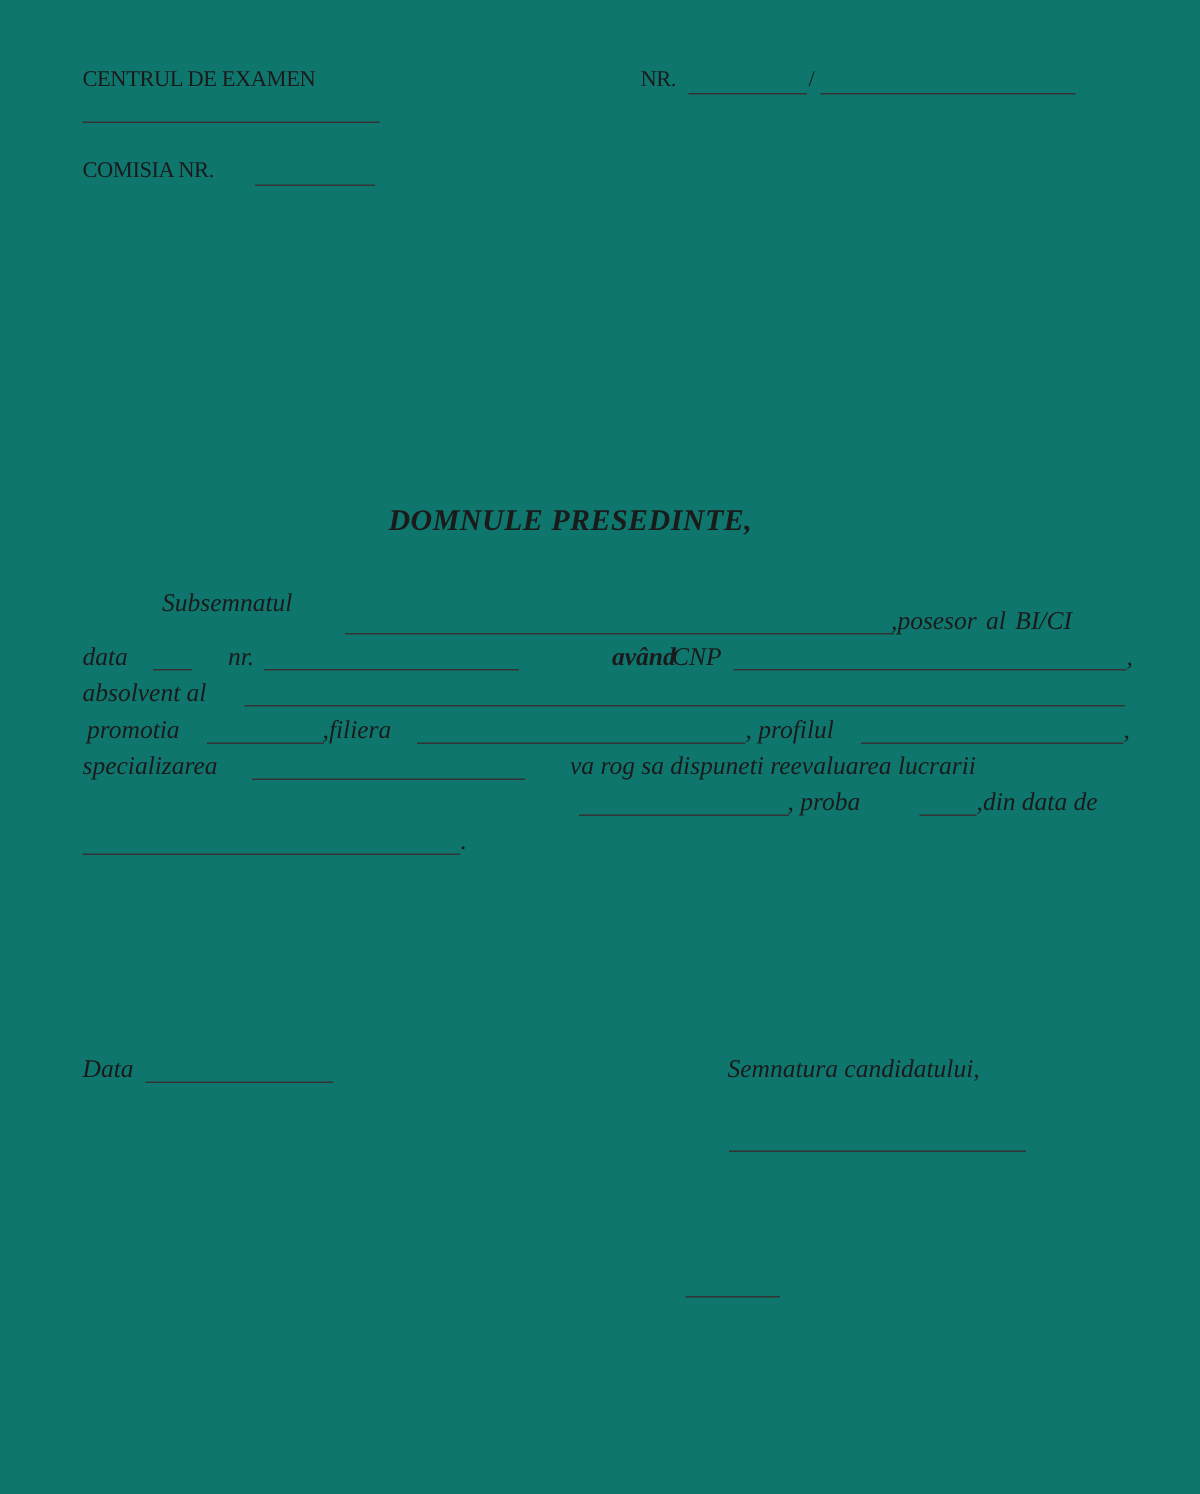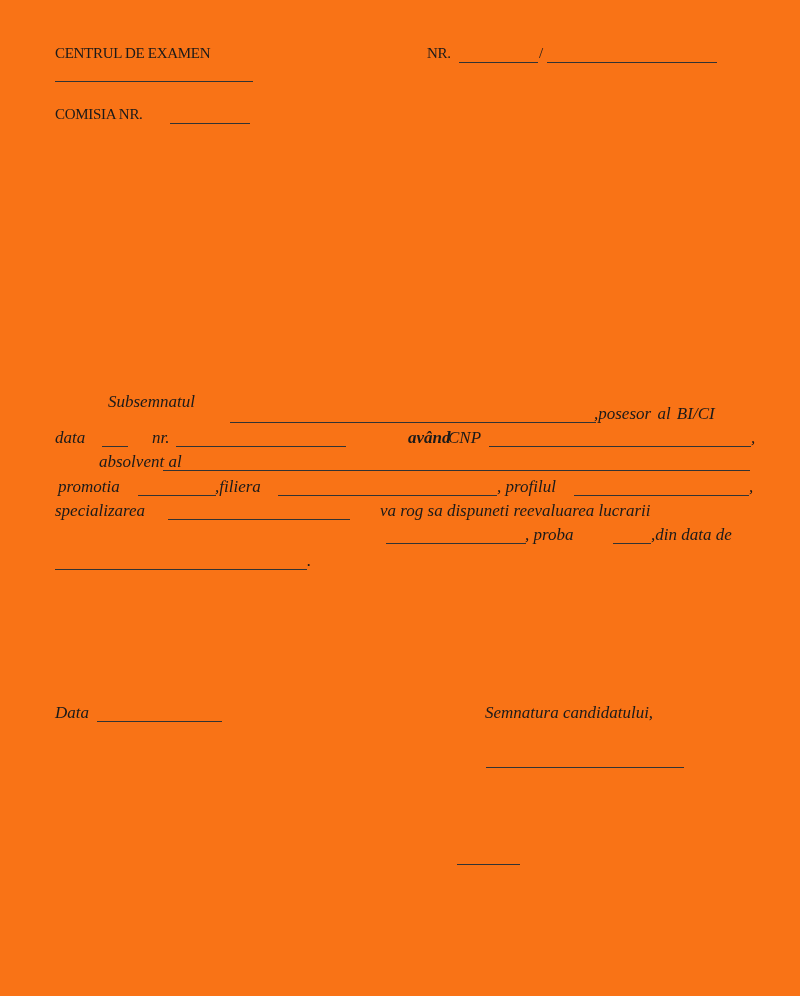--- a/index.html
+++ b/index.html
@@ -1,17 +1,17 @@
 <!DOCTYPE html>
 <html><head>
   <meta charset="utf-8">
   <style>
     html, body { margin: 0; padding: 0; background: #ffffff; }
     body { width: 800px; height: 996px; position: relative; overflow: hidden; color: #1a1a1a; }
-    .page { position: absolute; left: 0; top: 0; width: 800px; height: 996px; background: #f97316; }
+    .page { position: absolute; left: 0; top: 0; width: 800px; height: 996px; background: #0f766e; }
     .t { position: absolute; white-space: nowrap; font-family: "Liberation Serif", serif; }
     .upright { font-size: 15px; letter-spacing: -0.3px; }
     .it { font-style: italic; font-size: 17px; }
     .blank { position: absolute; height: 0; border-bottom: 1.2px solid #333; }
     .title { font-weight: bold; font-style: italic; font-size: 20px; letter-spacing: 0.3px; }
   </style>
 </head>
 <body>
 
 <div class="page">
@@ -20,35 +20,36 @@
   <div class="blank" style="left:55px; top:81px; width:198px;"></div>
 
   <span class="t upright" style="left:427px; top:45px;">NR.</span>
   <div class="blank" style="left:459px; top:62px; width:79px;"></div>
   <span class="t upright" style="left:539px; top:45px;">/</span>
   <div class="blank" style="left:547px; top:62px; width:170px;"></div>
 
   <span class="t upright" style="left:55px; top:106px;">COMISIA NR.</span>
   <div class="blank" style="left:170px; top:123px; width:80px;"></div>
 
+  <span class="t title" style="left:259px; top:336px;">DOMNULE  PRESEDINTE,</span>
 
   <span class="t it" style="left:108px; top:392px;">Subsemnatul</span>
   <div class="blank" style="left:230px; top:422px; width:366px;"></div>
   <span class="t it" style="left:594px; top:404px; word-spacing:2px;">,posesor  al  BI/CI</span>
 
   <span class="t it" style="left:55px; top:428px;">data</span>
   <div class="blank" style="left:102px; top:446px; width:26px;"></div>
   <span class="t it" style="left:152px; top:428px;">nr.</span>
   <div class="blank" style="left:176px; top:446px; width:170px;"></div>
   <span class="t it" style="left:408px; top:428px;font-weight:bold;">având</span>
   <span class="t it" style="left:448px; top:428px;">CNP</span>
   <div class="blank" style="left:489px; top:446px; width:262px;"></div>
   <span class="t it" style="left:751px; top:428px;">,</span>
 
-  <span class="t it" style="left:55px; top:452px;margin-left:44px;">absolvent al</span>
+  <span class="t it" style="left:55px; top:452px;">absolvent al</span>
   <div class="blank" style="left:163px; top:470px; width:587px;"></div>
 
   <span class="t it" style="left:58px; top:477px;">promotia</span>
   <div class="blank" style="left:138px; top:495px; width:78px;"></div>
   <span class="t it" style="left:215px; top:477px;">,filiera</span>
   <div class="blank" style="left:278px; top:495px; width:219px;"></div>
   <span class="t it" style="left:497px; top:477px;">, profilul</span>
   <div class="blank" style="left:574px; top:495px; width:175px;"></div>
   <span class="t it" style="left:749px; top:477px;">,</span>
 

